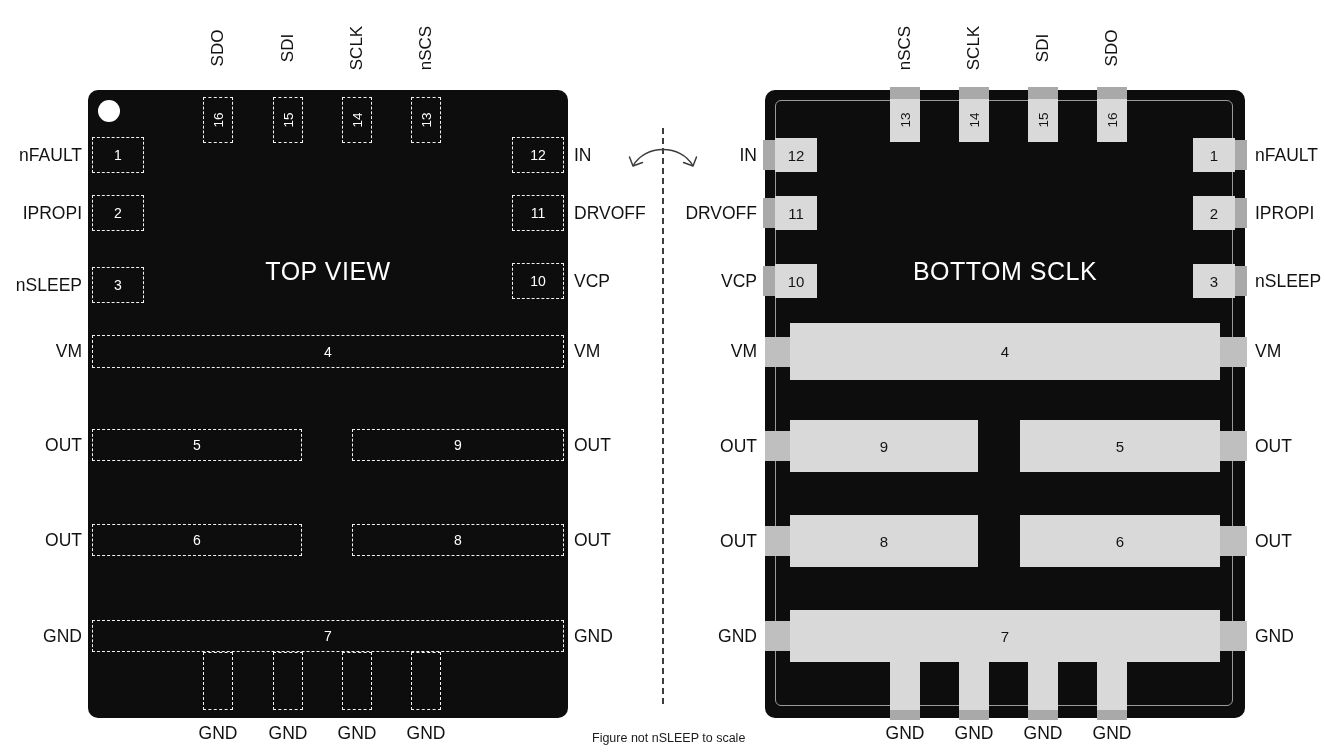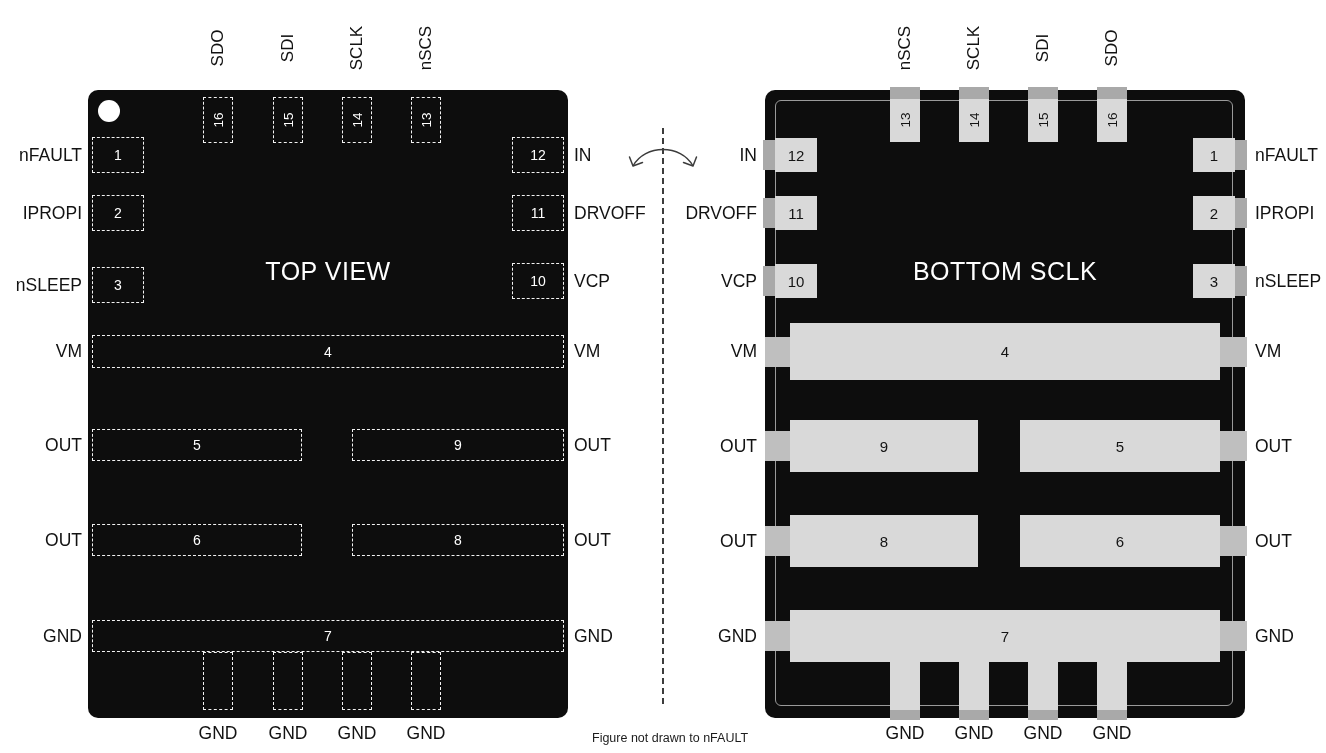--- a/index.html
+++ b/index.html
@@ -92,21 +92,21 @@
     <div class="lbl c" style="left:325px;top:722px;width:64px">GND</div>
     <div class="lbl c" style="left:394px;top:722px;width:64px">GND</div>
   </div>
 
   <div class="divider" style="left:662px;top:128px;height:576px"></div>
   <svg style="position:absolute;left:623px;top:136px" width="80" height="42" viewBox="0 0 80 42">
     <path d="M10 30 C 22 8, 58 8, 70 30" stroke="#3c3c3c" stroke-width="1.5" fill="none"></path>
     <path d="M10 30 l -3.5 -9 M10 30 l 9.5 -3.5" stroke="#3c3c3c" stroke-width="1.5" fill="none" stroke-linecap="round"></path>
     <path d="M70 30 l 3.5 -9 M70 30 l -9.5 -3.5" stroke="#3c3c3c" stroke-width="1.5" fill="none" stroke-linecap="round"></path>
   </svg>
-  <div class="note" style="left:592px;top:731px">Figure not drawn to nFAULT</div>
+  <div class="note" style="left:592px;top:731px">Figure not nSLEEP to scale</div>
 
   <div>
     <div class="pkg" style="left:765px;top:90px;width:480px;height:628px"></div>
     <div class="inner" style="left:775px;top:100px;width:456px;height:604px"></div>
     <div class="title" style="left:765px;top:257px;width:480px">BOTTOM SCLK</div>
 
     <div class="stub" style="left:890px;top:87px;width:30px;height:14px"></div>
     <div class="pad" style="left:890px;top:99px;width:30px;height:43px"></div>
     <div class="vbox vnb" style="left:885px;top:112px">13</div>
     <div class="vbox vlbl" style="left:860px;top:37px">nSCS</div>

